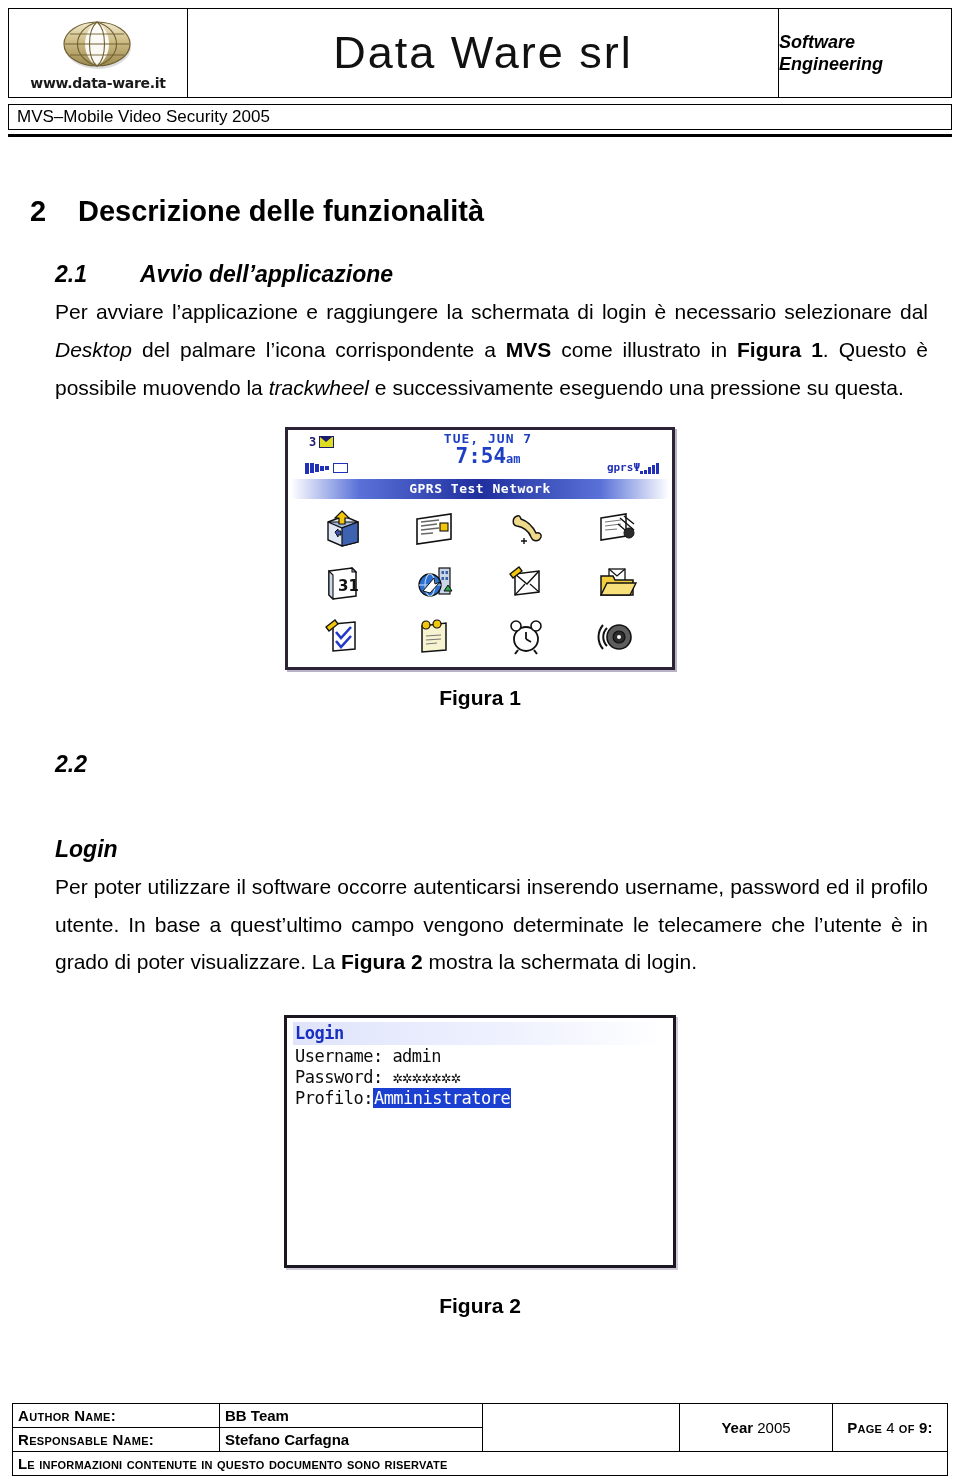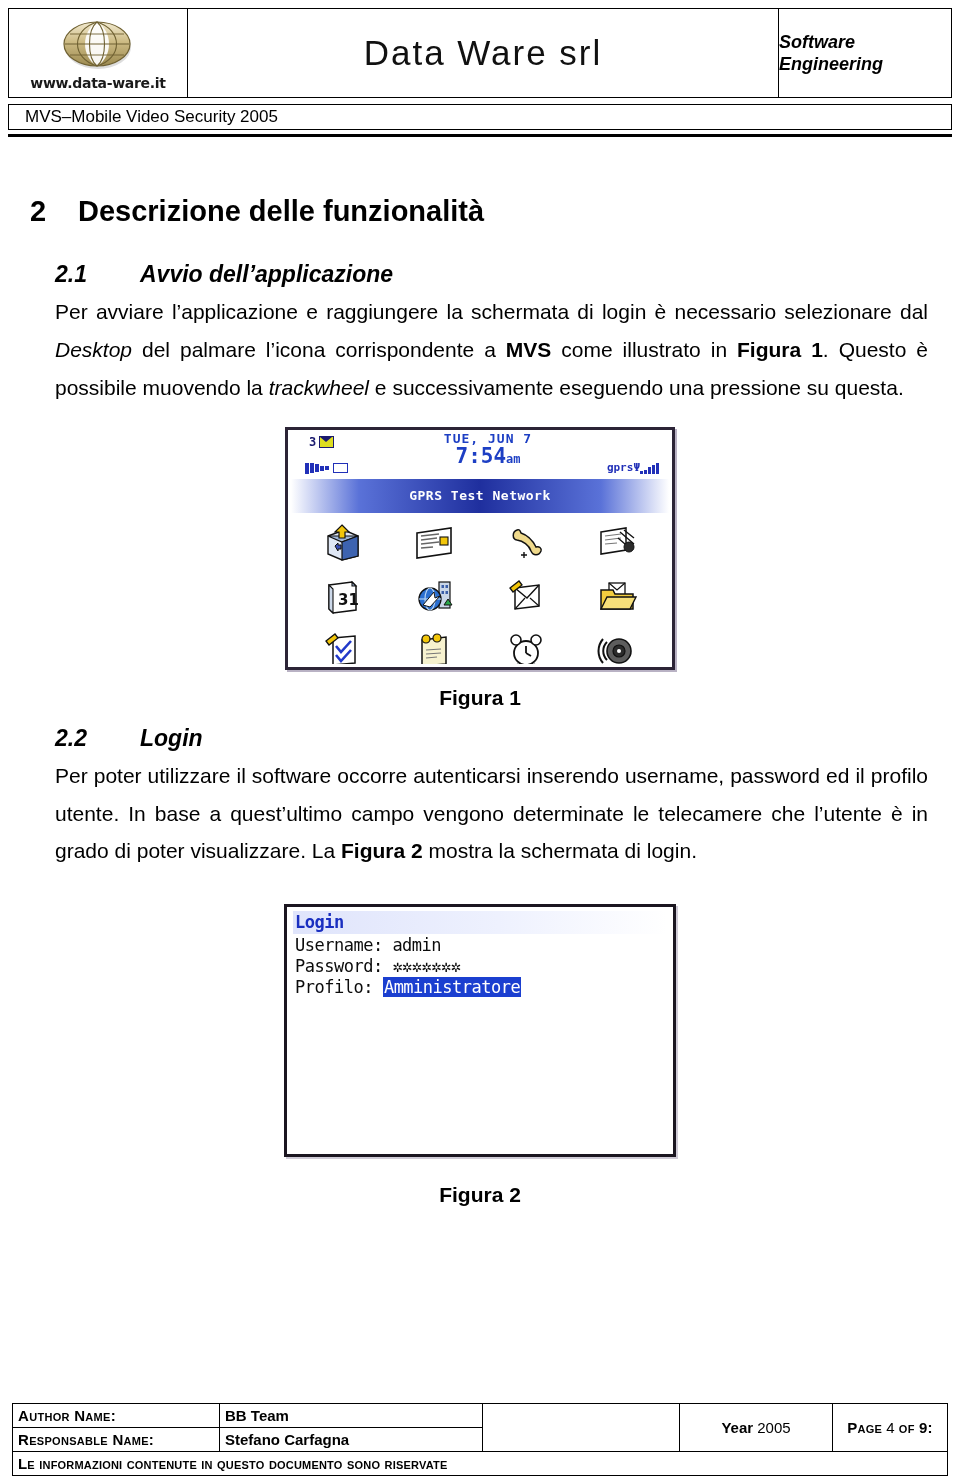--- a/index.html
+++ b/index.html
@@ -53,21 +53,21 @@
   .logo-url {
     font-family: "DejaVu Sans", sans-serif;
     font-size: 14px;
     font-weight: bold;
     color: #1a1a1a;
     letter-spacing: -0.3px;
     margin-top: 2px;
   }
   .hdr-title {
     font-family: "Liberation Sans", sans-serif;
-    font-size: 35px;
+    font-size: 45px;
     letter-spacing: 2px;
     color: #111;
     font-weight: 400;
   }
   .hdr-se {
     font-family: "Liberation Sans", sans-serif;
     font-size: 18px;
     font-weight: bold;
     font-style: italic;
     line-height: 1.25;
@@ -81,21 +81,20 @@
     height: 26px;
     border: 1.5px solid #000;
     box-sizing: border-box;
     display: flex;
     align-items: center;
   }
   .subtitle-text {
     font-size: 17px;
     padding-left: 8px;
     color: #000;
-    margin-left: 8px;
   }
   .hdr-rule {
     position: absolute;
     left: 8px;
     top: 134px;
     width: 944px;
     height: 3px;
     background: #000;
   }
 
@@ -232,21 +231,21 @@
     align-items: flex-end;
     gap: 0;
     font-family: "DejaVu Sans Mono", monospace;
     font-size: 11px;
     font-weight: bold;
     color: #2130b8;
   }
   .bb-signal .bars { display: flex; align-items: flex-end; gap: 1px; }
   .bb-signal .bars i { display:block; width: 3px; background: #2130b8; }
   .bb-netbar {
-    height: 34px;
+    height: 20px;
     background: linear-gradient(to right,#ffffff 0%, #5a72d8 18%, #1f2f9e 50%, #5a72d8 82%, #ffffff 100%);
     display: flex;
     align-items: center;
     justify-content: center;
   }
   .bb-netbar span {
     font-family: "DejaVu Sans Mono", monospace;
     font-size: 13px;
     font-weight: bold;
     color: #ffffff;
@@ -318,21 +317,20 @@
     color: #0b0b0b;
     letter-spacing: -0.5px;
     padding-left: 2px;
     margin-top: 1px;
     white-space: nowrap;
   }
   .login-hl {
     background: #1b3fd0;
     color: #ffffff;
     padding: 0 1px;
-    margin-left: 10px;
   }
 
   
   .footer {
     position: absolute;
     left: 12px;
     bottom: 8px;
     width: 936px;
     margin-top: 24px;
   }
@@ -655,21 +653,21 @@
           </div>
         </div>
 
         <div class="bb-sellabel">MVS</div>
       </div>
     </div>
   </div>
 
   <div class="fig-caption">Figura 1</div>
 
-  <h2 class="sub" style="margin-top:16px;">
+  <h2 class="sub" style="margin-top:42px;flex-direction:column;">
     <span class="num">2.2</span>
     <span>Login</span>
   </h2>
 
   <p class="para"><span>Per poter utilizzare il software occorre autenticarsi inserendo username, password ed il profilo utente. In base a quest’ultimo campo vengono determinate le telecamere che l’utente è in grado di poter visualizzare. La </span><b>Figura 2</b><span> mostra la schermata di login.</span></p>
 
   <div class="figure-block" style="margin-top:34px;">
     <div class="login-frame">
       <div class="login-title-row">
         <span class="login-title">Login</span>

